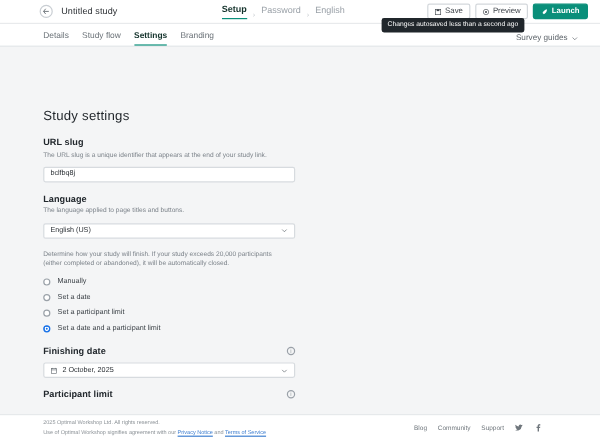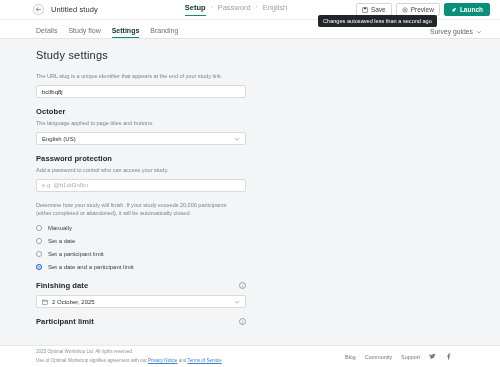--- a/index.html
+++ b/index.html
@@ -18,21 +18,21 @@
     display: flex; align-items: center; padding: 0 6px; flex: 0 0 20px; position: relative;
   }
   .back-btn {
     width: 11px; height: 11px; border-radius: 50%; border: 1px solid #c9ced3;
     display: flex; align-items: center; justify-content: center; margin-left: 27px;
     background: #fff; cursor: pointer;
   }
   .back-btn svg { width: 7px; height: 7px; display: block; }
   .study-title { font-size: 7.5px; color: #2b2f33; margin-left: 7px; letter-spacing: .1px; }
 
-  .steps { display: flex; align-items: flex-start; gap: 5px; margin-left: 87px; }
+  .steps { display: flex; align-items: flex-end; gap: 5px; margin-left: 87px; }
   .step { font-size: 7.5px; color: #9aa1a8; padding-bottom: 3px; }
   .step.active { color: #13322b; font-weight: bold; border-bottom: 1.5px solid #0a8f7a; }
   .step-sep { font-size: 6px; color: #c2c7cc; }
 
   .top-actions { margin-left: auto; display: flex; align-items: center; gap: 4px; margin-right: 4px; }
   .btn {
     display: inline-flex; align-items: center; gap: 3px; height: 13px;
     padding: 0 5px; border: 1px solid #d3d7db; border-radius: 2px;
     background: #fff; font-size: 6.5px; color: #40464c; cursor: pointer; white-space: nowrap;
   }
@@ -56,21 +56,21 @@
   .guides {
     margin-left: auto; margin-right: 10px; margin-bottom: 3px;
     font-size: 6.8px; color: #5d646a; display: flex; align-items: center; gap: 3px; cursor: pointer;
   }
   .guides svg { width: 6px; height: 6px; }
 
   
   .content { flex: 1; overflow: hidden; padding: 10px 0 0 0; background: #f4f5f6; }
   .panel { width: 210px; margin-left: 36px; }
 
-  h1.page-title { font-size: 11px; font-weight: normal; color: #1f2429; letter-spacing: .2px; margin-bottom: 11px; }
+  h1.page-title { font-size: 11px; font-weight: normal; color: #1f2429; letter-spacing: .2px; margin-bottom: 11px; margin-top: 42px; }
 
   .field { margin-bottom: 9px; }
   .flabel { font-size: 7.6px; color: #22282d; font-weight: bold; letter-spacing: .05px; }
   .fhelp { font-size: 5.5px; color: #7c838a; margin-top: 2.5px; line-height: 1.5; }
   .fhelp.wide { width: 205px; }
 
   .input {
     margin-top: 5px; height: 13px; background: #fff; border: 1px solid #d7dbdf; border-radius: 2px;
     display: flex; align-items: center; padding: 0 5px; font-size: 6px; color: #2b3035;
     position: relative; cursor: text;
@@ -170,44 +170,38 @@
       </svg>
     </div>
   </div>
 
   <div class="content">
     <div class="panel">
 
       <h1 class="page-title">Study settings</h1>
 
       <div class="field">
+        <div class="flabel">URL slug</div>
         <div class="fhelp">The URL slug is a unique identifier that appears at the end of your study link.</div>
         <div class="input">
           <span>bclfbq8j</span>
         </div>
       </div>
 
       <div class="field">
-        <div class="flabel">October</div>
+        <div class="flabel">Language</div>
         <div class="fhelp">The language applied to page titles and buttons.</div>
         <div class="select">
           <span>English (US)</span>
           <svg class="chev" viewBox="0 0 16 16">
             <path d="M3 6 L8 11 L13 6" fill="none" stroke="#5d646a" stroke-width="1.5"></path>
           </svg>
         </div>
       </div>
 
-      <div class="field">
-        <div class="flabel">Password protection</div>
-        <div class="fhelp">Add a password to control who can access your study.</div>
-        <div class="input ph">
-          <span>e.g. @h1dd3n0m</span>
-        </div>
-      </div>
 
       <div class="field">
         <div class="fhelp wide">Determine how your study will finish. If your study exceeds 20,000 participants (either completed or abandoned), it will be automatically closed.</div>
         <div class="radios">
           <div class="radio">
             <span class="dot"></span>
             <span class="rlabel">Manually</span>
           </div>
           <div class="radio">
             <span class="dot"></span>

